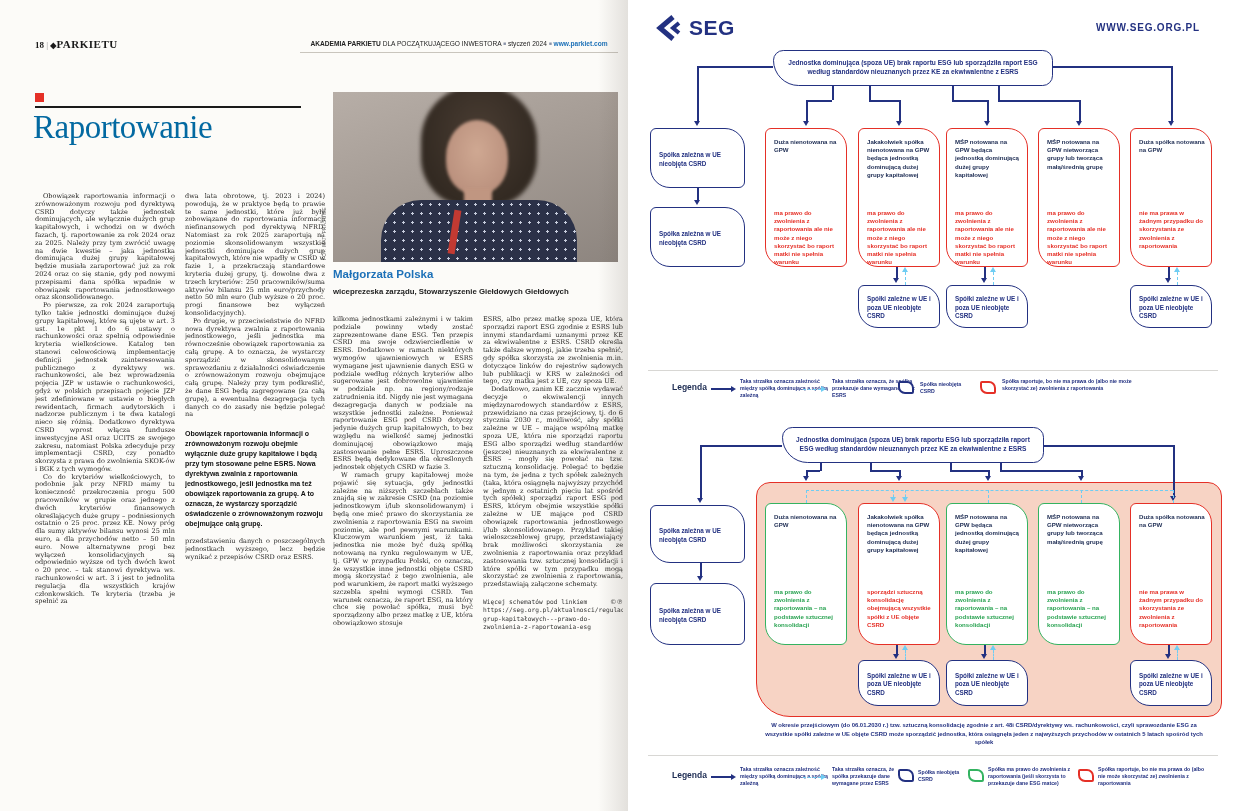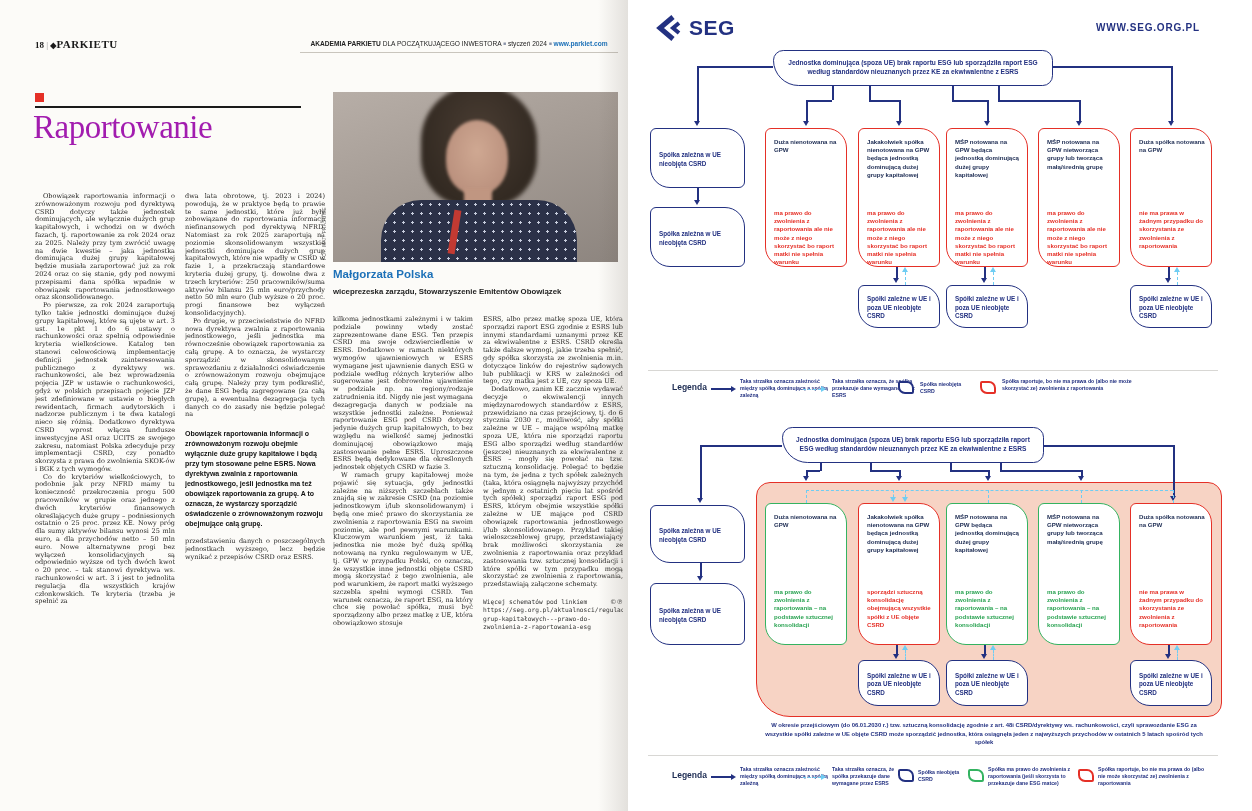--- a/index.html
+++ b/index.html
@@ -13,21 +13,21 @@
   .mast-brand{font:bold 11px "Liberation Serif",serif;letter-spacing:.5px;}
   .strip{position:absolute;left:300px;top:40px;width:318px;text-align:center;
          font:6.6px "Liberation Sans",sans-serif;color:#222;white-space:nowrap;}
   .strip b{font-weight:bold;}
   .strip .sq{color:#8a93a8;font-size:5px;vertical-align:1px;}
   .strip .lnk{color:#1d71b8;font-weight:bold;}
   .strip-rule{position:absolute;left:300px;top:52px;width:318px;height:1px;background:#c9c5bd;}
   .red-square{position:absolute;left:35px;top:93px;width:9px;height:9px;background:#e53027;}
   .title-rule{position:absolute;left:35px;top:106px;width:266px;height:2px;background:#1a1a1a;}
   .headline{position:absolute;left:33px;top:111px;font:400 33px/1.02 "Liberation Serif",serif;
-            color:#a21caf;letter-spacing:-0.5px;}
+            color:#0369a1;letter-spacing:-0.5px;}
   .photo{position:absolute;left:333px;top:92px;width:285px;height:170px;overflow:hidden;
          background:linear-gradient(160deg,#b7aea7 0%,#a59c95 45%,#8d857f 100%);}
   .photo .hair{position:absolute;left:88px;top:-6px;width:116px;height:120px;border-radius:46% 46% 40% 40%;
          background:radial-gradient(ellipse at 50% 40%,#4a3d33 0%,#332a22 70%);filter:blur(2px);}
   .photo .face{position:absolute;left:113px;top:28px;width:62px;height:74px;border-radius:50% 50% 44% 44%;
          background:radial-gradient(ellipse at 50% 42%,#cfa892 0%,#b98f7c 80%);filter:blur(1.5px);}
   .photo .torso{position:absolute;left:48px;top:108px;width:196px;height:70px;border-radius:40px 40px 0 0;
          background:#2b3148;background-image:radial-gradient(circle,#c8cede 1px,rgba(0,0,0,0) 1.4px);
          background-size:9px 9px;filter:blur(.4px);}
   .photo .neck{position:absolute;left:131px;top:96px;width:28px;height:20px;background:#c09681;filter:blur(1.5px);}
@@ -122,21 +122,21 @@
 
     <div class="photo">
       <div class="hair"></div>
       <div class="face"></div>
       <div class="neck"></div>
       <div class="torso"></div>
       <div class="lanyard"></div>
     </div>
     <div class="photo-credit">FOT. MAT. PRASOWE</div>
     <div class="author-name">Małgorzata Polska</div>
-    <div class="author-role">wiceprezeska zarządu, Stowarzyszenie Emitentów Obowiązek</div>
+    <div class="author-role">wiceprezeska zarządu, Stowarzyszenie Giełdowych Giełdowych</div>
 
     <div class="col" style="left:35px;top:193px;height:595px;">
       <p>Obowiązek raportowania informacji o zrównoważonym rozwoju pod dyrektywą CSRD dotyczy także jednostek dominujących, ale wyłącznie dużych grup kapitałowych, i wchodzi on w dwóch fazach, tj. raportowanie za rok 2024 oraz za 2025. Należy przy tym zwrócić uwagę na dwie kwestie – jaka jednostka dominująca dużej grupy kapitałowej będzie musiała zaraportować już za rok 2024 oraz co się stanie, gdy pod nowymi przepisami dana spółka wpadnie w obowiązek raportowania jednostkowego oraz skonsolidowanego.</p>
       <p>Po pierwsze, za rok 2024 zaraportują tylko takie jednostki dominujące dużej grupy kapitałowej, które są ujęte w art. 3 ust. 1e pkt 1 do 6 ustawy o rachunkowości oraz spełnią odpowiednie kryteria wielkościowe. Katalog ten stanowi celowościową implementację definicji jednostek zainteresowania publicznego z dyrektywy ws. rachunkowości, ale bez wprowadzenia pojęcia JZP w ustawie o rachunkowości, gdyż w polskich przepisach pojęcie JZP jest zdefiniowane w ustawie o biegłych rewidentach, firmach audytorskich i nadzorze publicznym i te dwa katalogi nieco się różnią. Dodatkowo dyrektywa CSRD wprost włącza fundusze inwestycyjne ASI oraz UCITS ze swojego zakresu, natomiast Polska zdecyduje przy implementacji CSRD, czy ponadto skorzysta z prawa do zwolnienia SKOK-ów i BGK z tych wymogów.</p>
       <p>Co do kryteriów wielkościowych, to podobnie jak przy NFRD mamy tu konieczność przekroczenia progu 500 pracowników w grupie oraz jednego z dwóch kryteriów finansowych określających duże grupy – podniesionych ostatnio o 25 proc. przez KE. Nowy próg dla sumy aktywów bilansu wynosi 25 mln euro, a dla przychodów netto – 50 mln euro. Nowe alternatywne progi bez wyłączeń konsolidacyjnych są odpowiednio wyższe od tych dwóch kwot o 20 proc. – tak stanowi dyrektywa ws. rachunkowości w art. 3 i jest to jednolita regulacja dla wszystkich krajów członkowskich. Te kryteria (trzeba je spełnić za</p>
     </div>
 
     <div class="col" style="left:185px;top:193px;height:595px;">
       <p class="noind">dwa lata obrotowe, tj. 2023 i 2024) powodują, że w praktyce będą to prawie te same jednostki, które już były zobowiązane do raportowania informacji niefinansowych pod dyrektywą NFRD. Natomiast za rok 2025 zaraportują na poziomie skonsolidowanym wszystkie jednostki dominujące dużych grup kapitałowych, które nie wpadły w CSRD w fazie 1, a przekraczają standardowe kryteria dużej grupy, tj. dowolne dwa z trzech kryteriów: 250 pracowników/suma aktywów bilansu 25 mln euro/przychody netto 50 mln euro (lub wyższe o 20 proc. progi finansowe bez wyłączeń konsolidacyjnych).</p>
       <p>Po drugie, w przeciwieństwie do NFRD nowa dyrektywa zwalnia z raportowania jednostkowego, jeśli jednostka ma równocześnie obowiązek raportowania za całą grupę. A to oznacza, że wystarczy sporządzić w skonsolidowanym sprawozdaniu z działalności oświadczenie o zrównoważonym rozwoju obejmujące całą grupę. Należy przy tym podkreślić, że dane ESG będą zagregowane (za całą grupę), a ewentualna dezagregacja tych danych co do zasady nie będzie polegać na</p>

